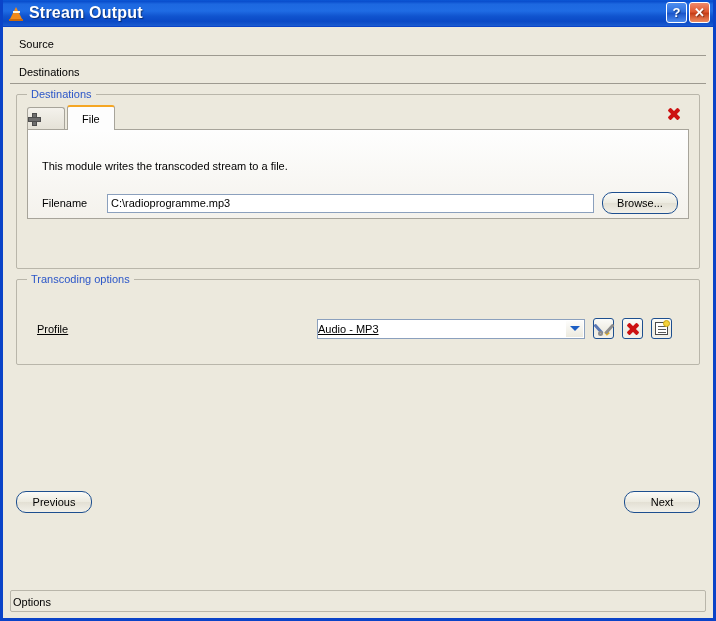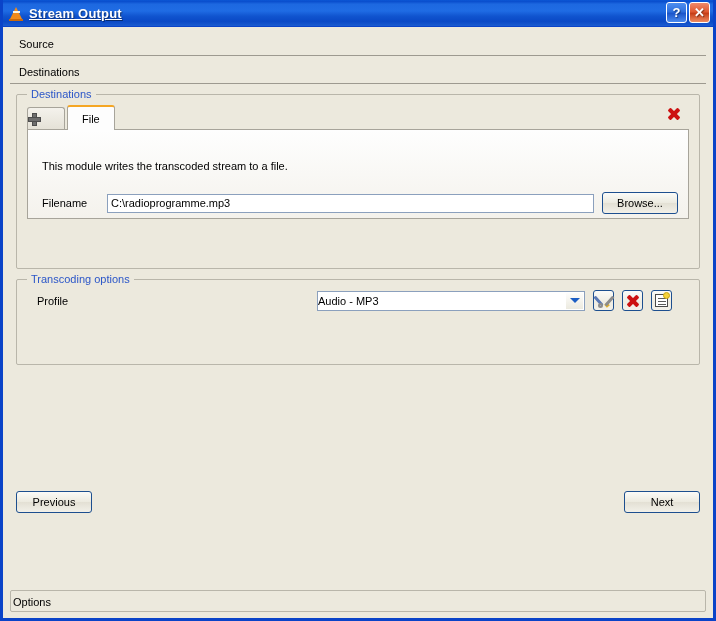--- a/index.html
+++ b/index.html
@@ -62,25 +62,24 @@
     background: #fbf3e2;
   }
   .vlc-cone .cone-base {
     position: absolute;
     left: 0px; bottom: 0px;
     width: 14px; height: 2px;
     background: #c96a0d;
   }
   .title-text {
     color: #ffffff;
-    font-size: 13px;
+    font-size: 16px;
     font-weight: bold;
     text-shadow: 1px 1px 1px rgba(0,0,0,0.45);
     letter-spacing: 0.2px;
-    text-decoration: underline;
   }
   .title-buttons {
     position: absolute;
     right: 3px;
     top: 2px;
     display: flex;
     gap: 2px;
   }
   .tbtn {
     width: 21px;
@@ -258,21 +257,21 @@
     padding: 0 3px;
     outline: none;
   }
   .btn {
     box-sizing: border-box;
     height: 22px;
     min-width: 72px;
     padding: 0 10px;
     background: linear-gradient(to bottom, #fbfbf8 0%, #eceadf 50%, #e3e0d4 51%, #f2f0e8 100%);
     border: 1px solid #1d4f8f;
-    border-radius: 3px;
+    border-radius: 10px;
     font-family: "Liberation Sans", sans-serif;
     font-size: 11px;
     color: #000;
     cursor: pointer;
     line-height: 20px;
     text-align: center;
   }
   .btn.default {
     border: 2px solid #2a5fbd;
     line-height: 18px;
@@ -289,21 +288,22 @@
     box-sizing: border-box;
     border: 1px solid #2f5faf;
     background: #ffffff;
     margin-right: 8px;
     cursor: pointer;
   }
 
   .profile-row {
     display: flex;
     align-items: center;
-    margin: 0 0 0 10px;
+    margin: 28px 0 0 10px;
+    text-decoration: underline;
   }
   .profile-label { width: 280px; font-size: 11px; }
 
   .combo {
     position: relative;
     width: 268px;
     height: 20px;
     box-sizing: border-box;
     border: 1px solid #8ba0bd;
     background: #ffffff;

